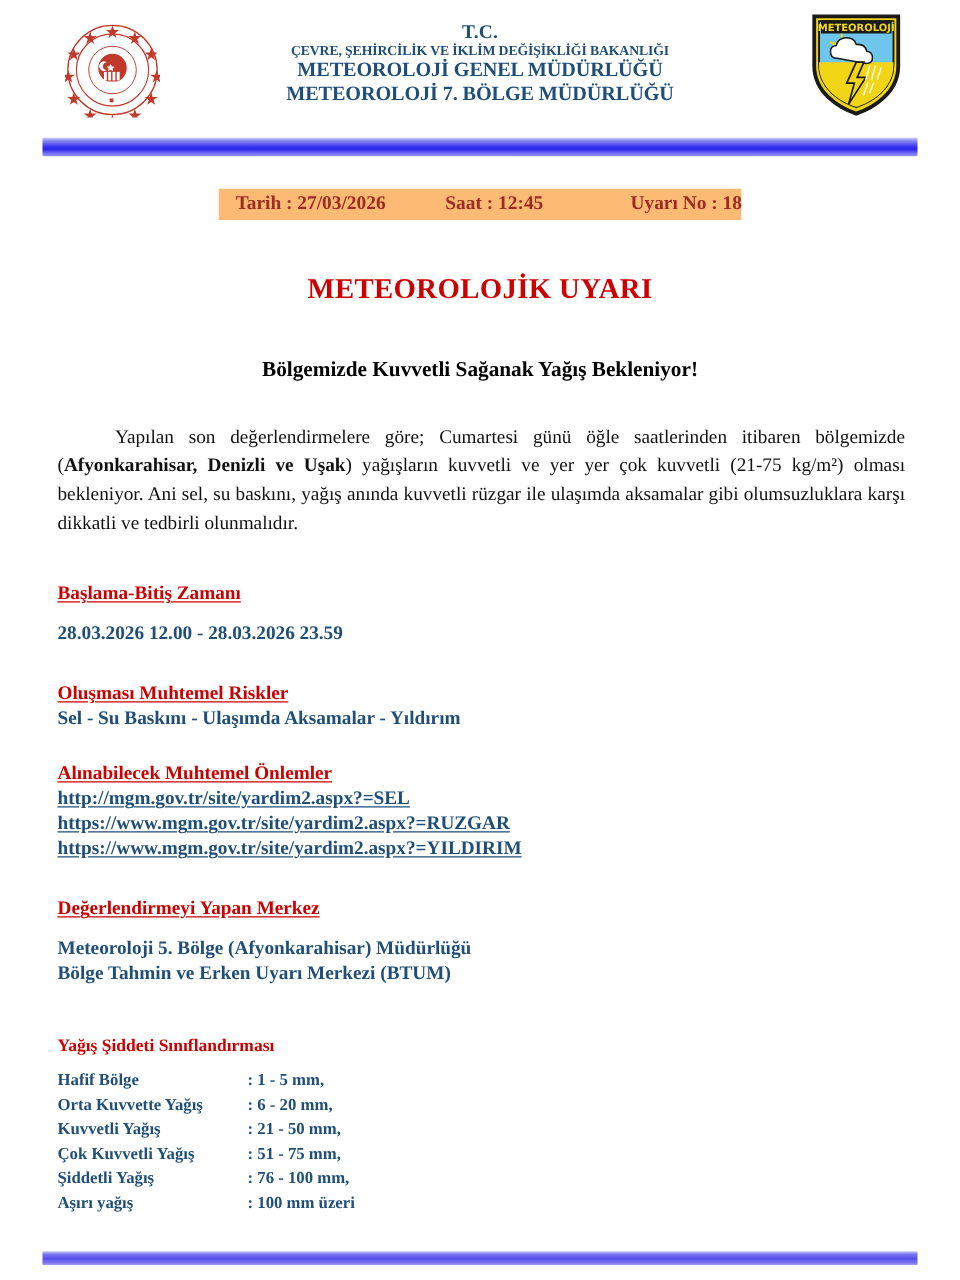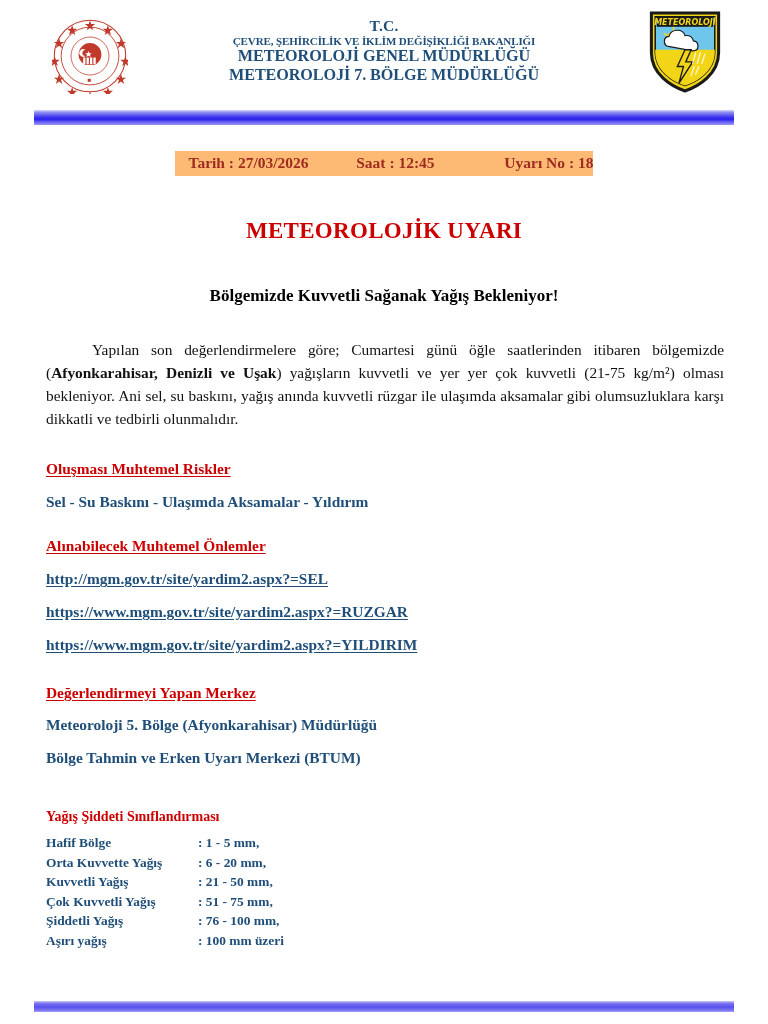--- a/index.html
+++ b/index.html
@@ -27,21 +27,20 @@
     top: 18px;
     width: 76px;
     height: 76px;
   }
   .logo-right {
     position: absolute;
     right: 44px;
     top: 10px;
     width: 78px;
     height: 84px;
-    font-style: italic;
   }
   .header-titles {
     position: absolute;
     left: 140px;
     right: 140px;
     top: 17px;
     text-align: center;
     color: #1F4E79;
     font-weight: bold;
     line-height: 1.14;
@@ -161,21 +160,21 @@
     font-size: 15.4px;
     text-decoration: underline;
     text-underline-offset: 2px;
     display: inline-block;
     cursor: pointer;
   }
   .blk-start   { margin-top: 36px; }
   .blk-gap-md  { margin-top: 26px; }
   .blk-gap-lg  { margin-top: 30px; }
   .row-tight   { margin-top: 14px; }
-  .row-links   { margin-top: 15px; }
+  .row-links   { margin-top: 2px; }
 
   
   .class-block { margin-top: 42px; }
   .class-title {
     color: #CC0000;
     font-weight: bold;
     font-size: 14px;
   }
   .class-table {
     margin-top: 8px;
@@ -275,20 +274,24 @@
 
 <div class="main-title">METEOROLOJİK UYARI</div>
 <div class="sub-title">Bölgemizde Kuvvetli Sağanak Yağış Bekleniyor!</div>
 
 <div class="body-para">
   <span class="indent"></span><span>Yapılan son değerlendirmelere göre; Cumartesi günü öğle saatlerinden itibaren bölgemizde (</span><b>Afyonkarahisar, Denizli ve Uşak</b><span>) yağışların kuvvetli ve yer yer çok kuvvetli (21-75 kg/m²) olması bekleniyor. Ani sel, su baskını, yağış anında kuvvetli rüzgar ile ulaşımda aksamalar gibi olumsuzluklara karşı dikkatli ve tedbirli olunmalıdır.</span>
 </div>
 
 <div class="content">
 
+  <div class="blk-start">
+    <div><span class="sec-head">Başlama-Bitiş Zamanı</span></div>
+    <div class="row-tight sec-line">28.03.2026 12.00 - 28.03.2026 23.59</div>
+  </div>
 
   <div class="blk-gap-lg">
     <div><span class="sec-head">Oluşması Muhtemel Riskler</span></div>
     <div class="row-links sec-line">Sel - Su Baskını - Ulaşımda Aksamalar - Yıldırım</div>
   </div>
 
   <div class="blk-gap-md">
     <div><span class="sec-head">Alınabilecek Muhtemel Önlemler</span></div>
     <div class="row-links"><span class="sec-link">http://mgm.gov.tr/site/yardim2.aspx?=SEL</span></div>
     <div class="row-links"><span class="sec-link">https://www.mgm.gov.tr/site/yardim2.aspx?=RUZGAR</span></div>

